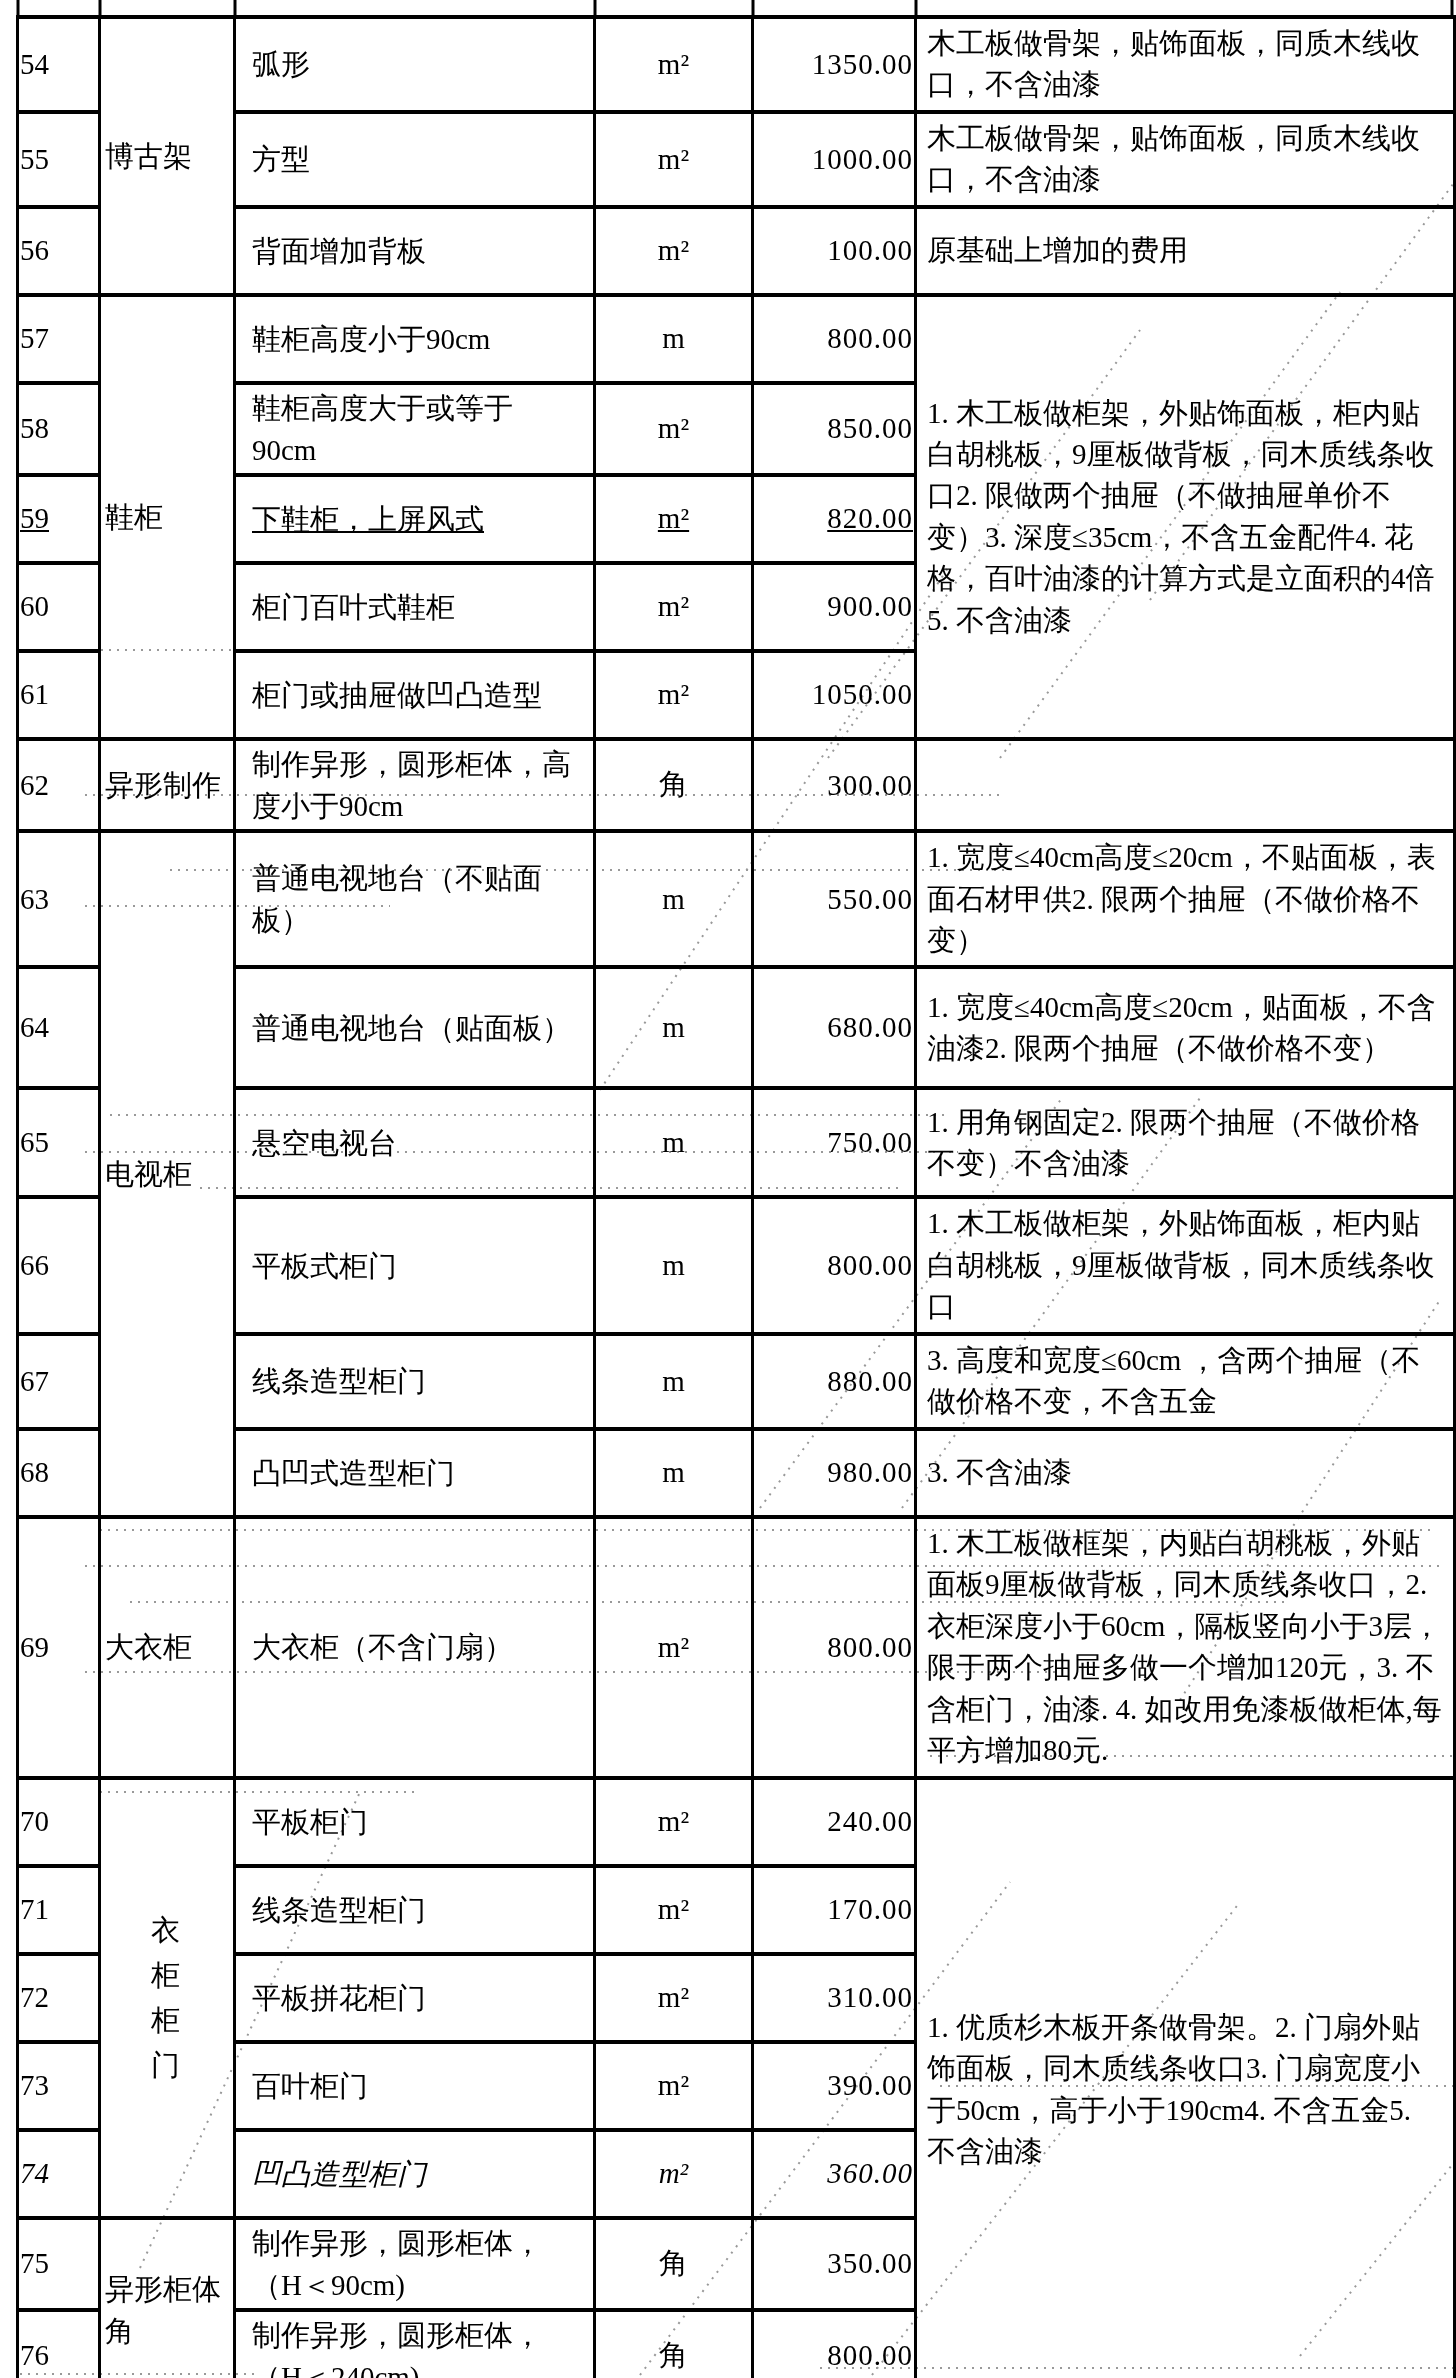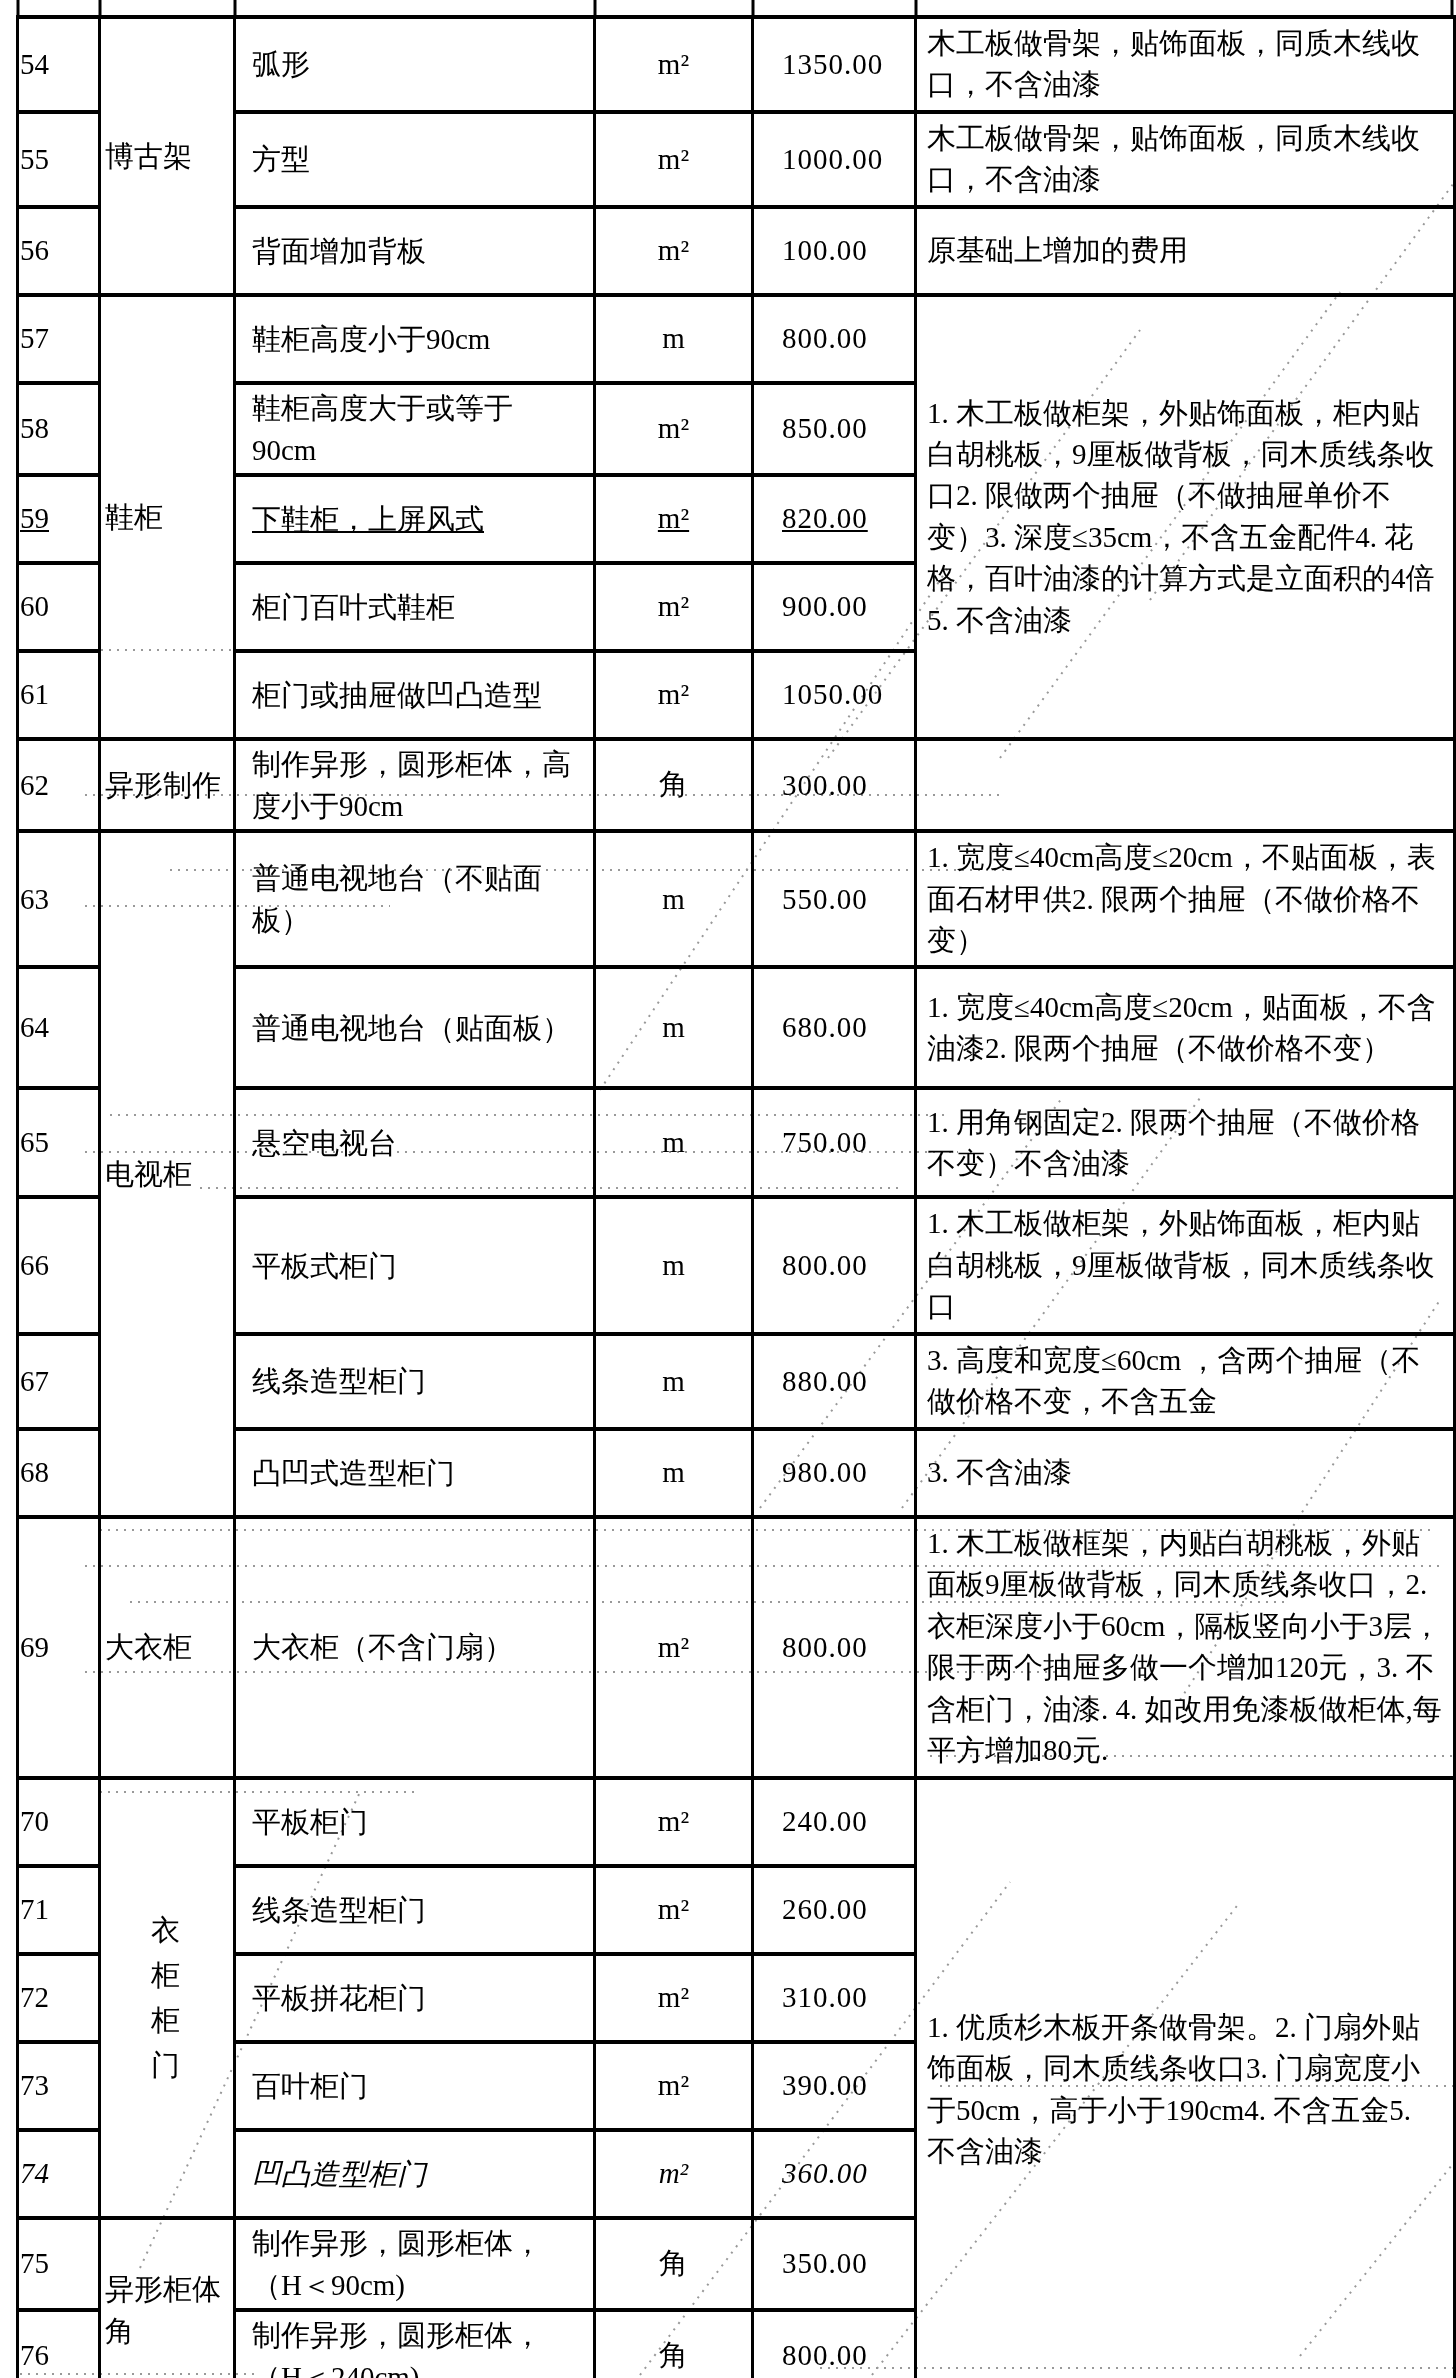--- a/index.html
+++ b/index.html
@@ -26,21 +26,21 @@
     border-bottom-width:4px;
     vertical-align:middle;
     font-size:29px;
     overflow:hidden;
   }
   .cell-no    { }
   .cell-cat   { text-align:left; line-height:1.45; padding:0 4px; }
   .cell-cat.vertical { padding:0 50px; word-break:break-all; line-height:1.55; }
   .cell-desc  { text-align:left; padding:2px 16px; font-size:27px; line-height:1.45; }
   .cell-unit  { text-align:center; }
-  .cell-price { text-align:left; letter-spacing:1px;padding-left:28px; }
+  .cell-price { text-align:right; letter-spacing:1px;padding-left:28px; }
   .cell-remark{ text-align:left; padding:4px 10px; font-size:28px; line-height:1.43; }
 </style>
 </head>
 <body>
 
 <div id="page">
 
   <svg id="watermark" width="1456" height="2378" viewBox="0 0 1456 2378" xmlns="http://www.w3.org/2000/svg">
     <g stroke="#999999" stroke-width="2" stroke-dasharray="2 6" fill="none">
       <line x1="1150" y1="600" x2="1456" y2="180"></line>
@@ -211,21 +211,21 @@
           <td class="cell-cat vertical" rowspan="5">衣柜柜门</td>
           <td class="cell-desc">平板柜门</td>
           <td class="cell-unit">m²</td>
           <td class="cell-price">240.00</td>
           <td class="cell-remark" rowspan="7">1. 优质杉木板开条做骨架。2. 门扇外贴饰面板，同木质线条收口3. 门扇宽度小于50cm，高于小于190cm4. 不含五金5. 不含油漆</td>
         </tr>
         <tr style="height: 88px;">
           <td class="cell-no">71</td>
           <td class="cell-desc">线条造型柜门</td>
           <td class="cell-unit">m²</td>
-          <td class="cell-price">260.00</td>
+          <td class="cell-price">170.00</td>
         </tr>
         <tr style="height: 88px;">
           <td class="cell-no">72</td>
           <td class="cell-desc">平板拼花柜门</td>
           <td class="cell-unit">m²</td>
           <td class="cell-price">310.00</td>
         </tr>
         <tr style="height: 88px;">
           <td class="cell-no">73</td>
           <td class="cell-desc">百叶柜门</td>

